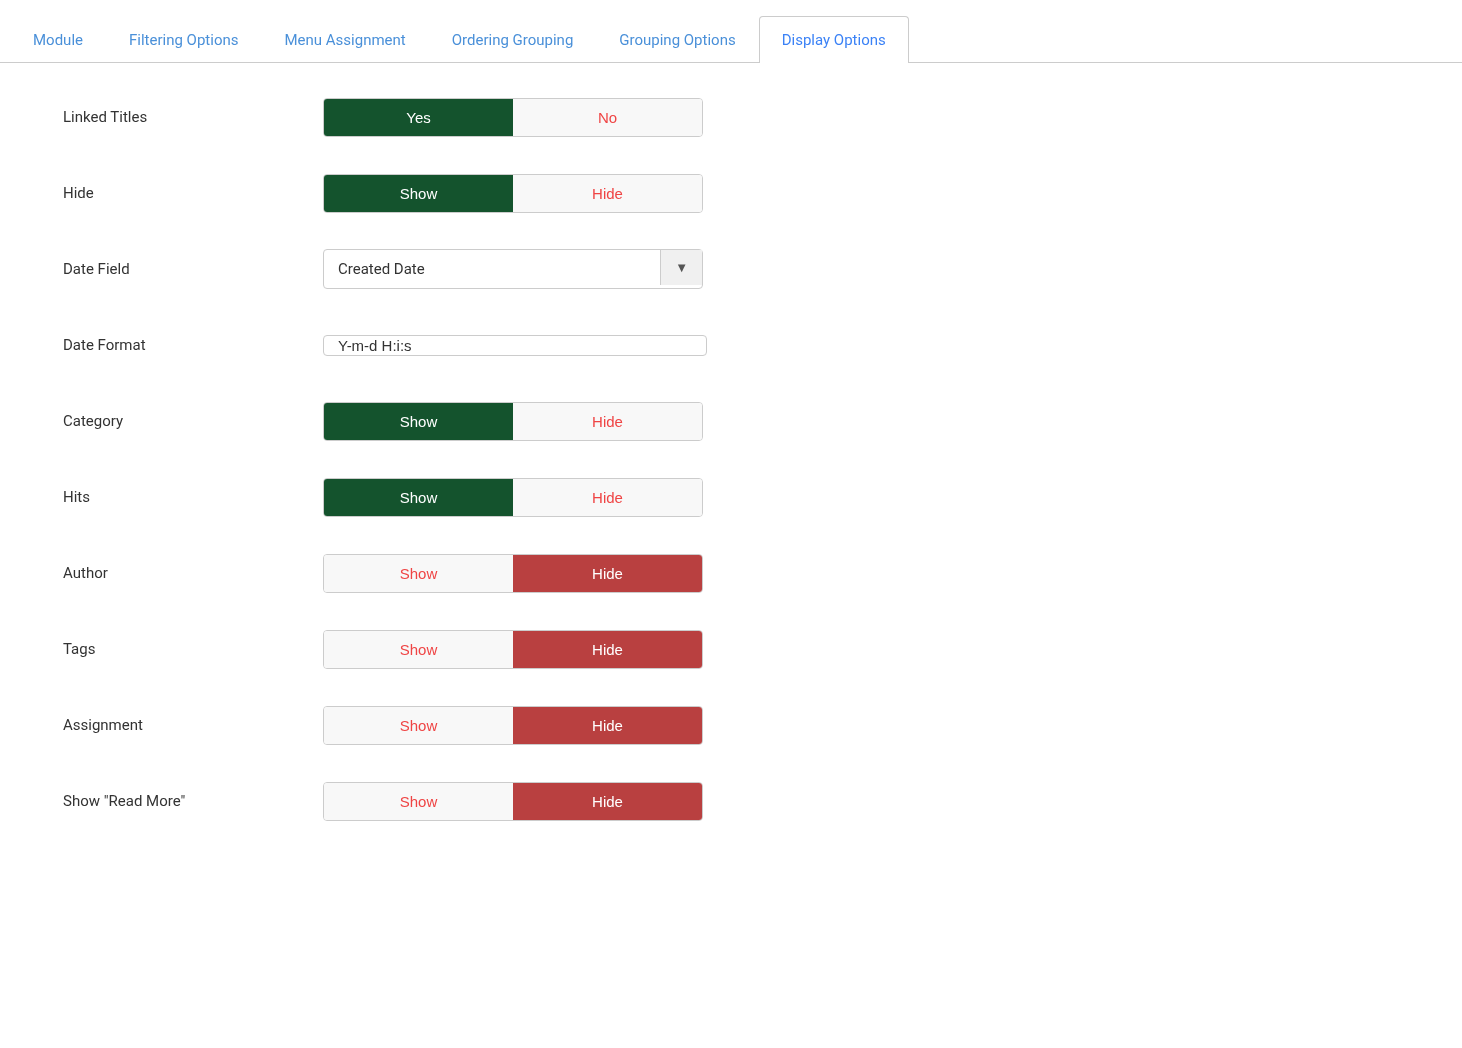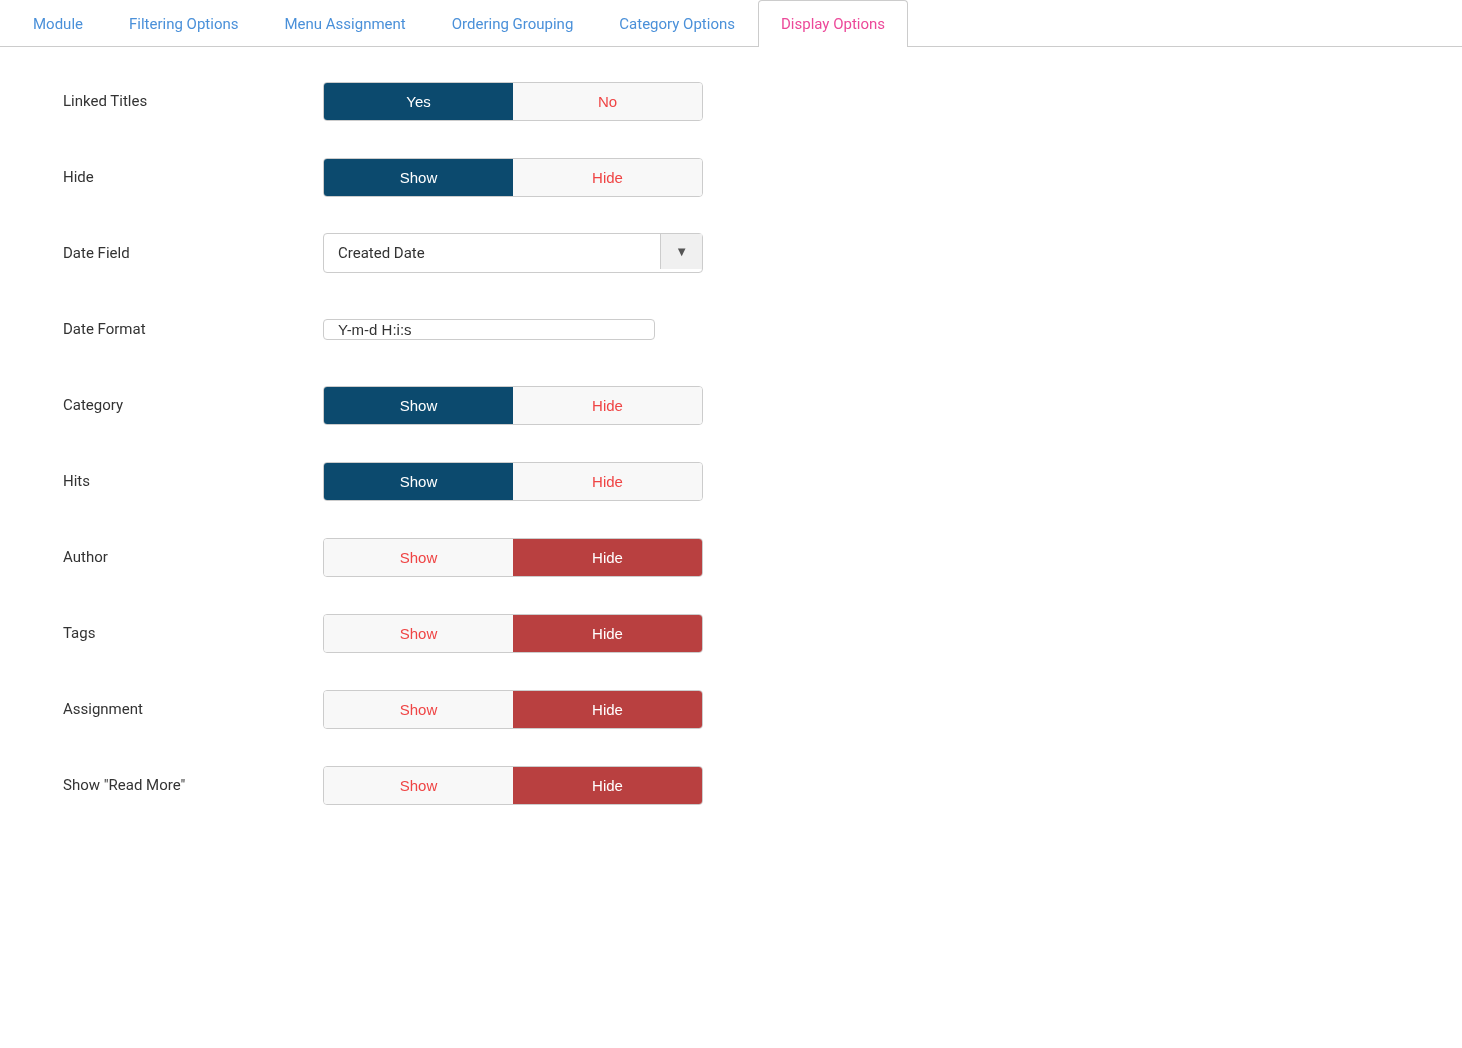--- a/index.html
+++ b/index.html
@@ -24,25 +24,26 @@
       cursor: pointer;
       font-size: 15px;
       color: #4a90d9;
       border: 1px solid transparent;
       border-bottom: none;
       margin-bottom: -1px;
       background: transparent;
       white-space: nowrap;
     }
     .tab.active {
-      color: #ec4899;
+      color: #3b82f6;
       background: #fff;
       border-color: #ccc;
       border-bottom-color: #fff;
       border-radius: 4px 4px 0 0;
+      margin-top: 16px;
     }
 
     
     .content {
       padding: 30px 40px;
     }
 
     
     .form-row {
       display: flex;
@@ -70,21 +71,21 @@
       flex: 1;
       padding: 10px 0;
       text-align: center;
       font-size: 15px;
       cursor: pointer;
       border: none;
       background: #f8f8f8;
       color: #ef4444;
     }
     .toggle-btn.active-green {
-      background: #0c4a6e;
+      background: #14532d;
       color: #fff;
     }
     .toggle-btn.active-red {
       background: #b94040;
       color: #fff;
     }
 
     
     .select-wrapper {
       display: flex;
@@ -106,38 +107,38 @@
       background: #f0f0f0;
       font-size: 13px;
       color: #555;
       cursor: pointer;
     }
 
     
     .text-input {
       border: 1px solid #ccc;
       border-radius: 4px;
-      width: 332px;
+      width: 384px;
       padding: 1px 14px;
       font-size: 15px;
       color: #333;
       background: #fff;
       outline: none;
     }
   </style>
 </head>
 <body>
 
 <div class="tabs-bar">
 
 <div class="tab">Module</div>
     <div class="tab">Filtering Options</div>
     <div class="tab">Menu Assignment</div>
     <div class="tab">Ordering Grouping</div>
-    <div class="tab">Category Options</div>
+    <div class="tab">Grouping Options</div>
     <div class="tab active">Display Options</div>
   </div>
 
 <div class="content">
 
 <div class="form-row">
       <div class="form-label">Linked Titles</div>
       <div class="toggle-group">
         <button class="toggle-btn active-green">Yes</button>
         <button class="toggle-btn">No</button>

